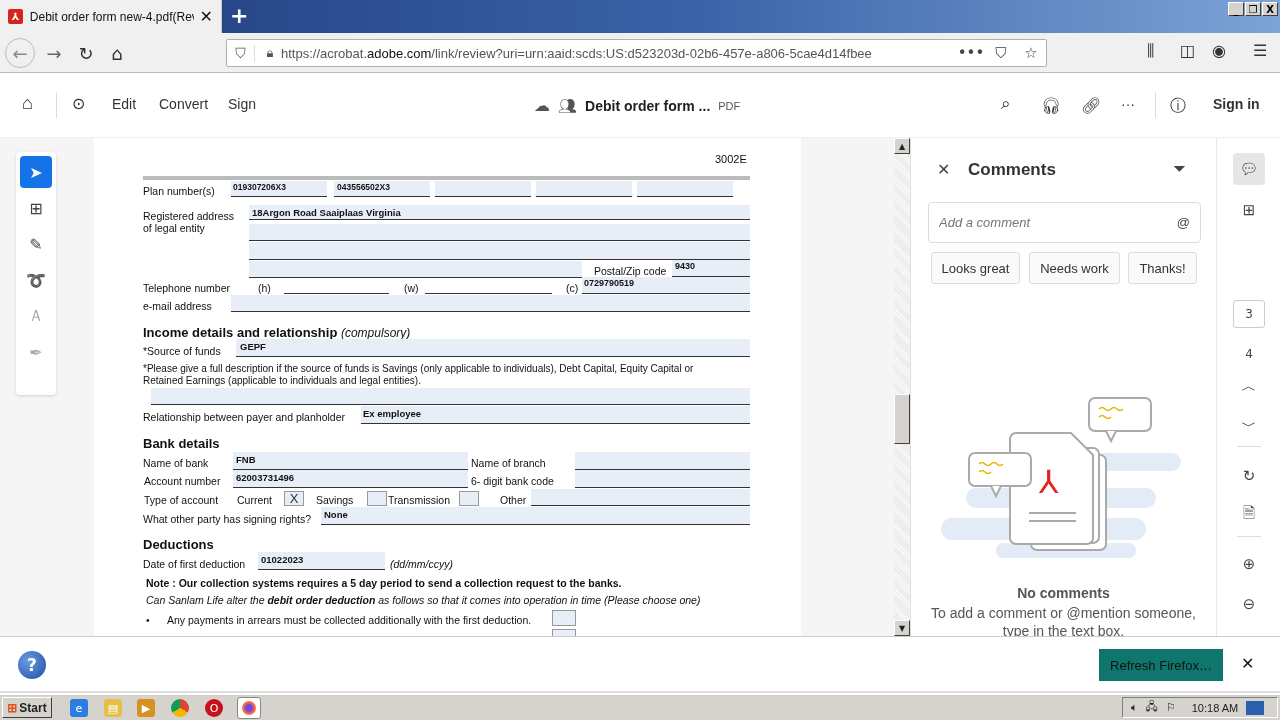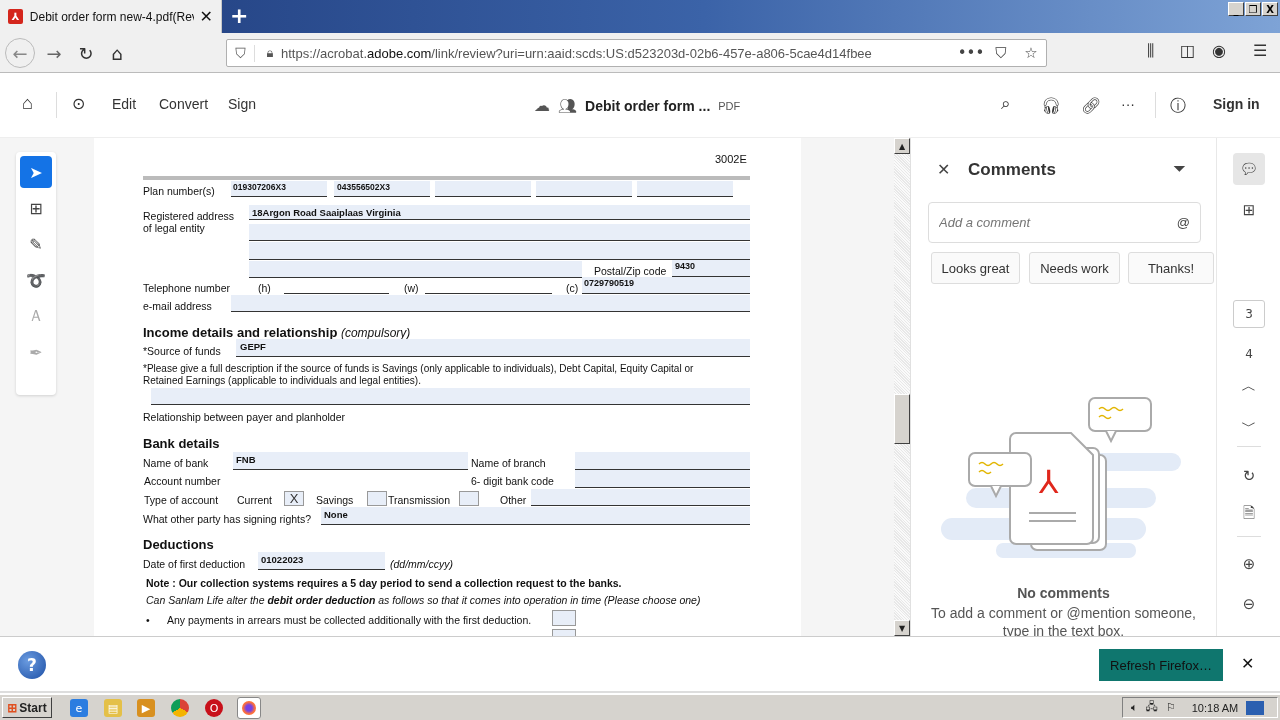--- a/index.html
+++ b/index.html
@@ -193,29 +193,35 @@
 
     <span class="hdr" style="left:49px;top:187px"><span>Income details and relationship</span> <i style="font-weight:normal;font-size:12px">(compulsory)</i></span>
     <span class="pl" style="left:49px;top:207px">*Source of funds</span>
     <div class="fld" style="left:142px;top:201px;width:514px;height:18px">
         <span class="fv" style="left:4px;top:2px">GEPF</span>
       </div>
     <span class="pl" style="left:49px;top:225px;font-size:10px">*Please give a full description if the source of funds is Savings (only applicable to individuals), Debt Capital, Equity Capital or</span>
     <span class="pl" style="left:49px;top:237px;font-size:10px">Retained Earnings (applicable to individuals and legal entities).</span>
     <div class="fld" style="left:57px;top:250px;width:599px;height:17px"></div>
     <span class="pl" style="left:49px;top:273px">Relationship between payer and planholder</span>
+    <div class="fld" style="left:267px;top:268px;width:389px;height:18px">
+        <span class="fv" style="left:2px;top:2px">Ex employee</span>
+      </div>
 
     <span class="hdr" style="left:49px;top:298px">Bank details</span>
     <span class="pl" style="left:49px;top:319px">Name of bank</span>
     <div class="fld" style="left:139px;top:314px;width:235px;height:18px">
         <span class="fv" style="left:3px;top:2px">FNB</span>
       </div>
     <span class="pl" style="left:377px;top:319px">Name of branch</span>
     <div class="fld" style="left:481px;top:314px;width:175px;height:18px"></div>
     <span class="pl" style="left:50px;top:337px">Account number</span>
+    <div class="fld" style="left:139px;top:332px;width:235px;height:18px">
+        <span class="fv" style="left:3px;top:2px">62003731496</span>
+      </div>
     <span class="pl" style="left:377px;top:337px">6- digit bank code</span>
     <div class="fld" style="left:481px;top:332px;width:175px;height:18px"></div>
 
     <span class="pl" style="left:50px;top:356px">Type of account</span>
     <span class="pl" style="left:143px;top:356px">Current</span>
     <div class="cb" style="left:190px;top:353px">X</div>
     <span class="pl" style="left:222px;top:356px">Savings</span>
     <div class="cb" style="left:273px;top:353px"></div>
     <span class="pl" style="left:294px;top:356px">Transmission</span>
     <div class="cb" style="left:365px;top:353px"></div>
@@ -251,21 +257,21 @@
 <div id="comments">
   <span class="close">✕</span>
   <span class="title">Comments</span>
   <span class="filter">⏷</span>
   <div id="cinput">
     <input placeholder="Add a comment" style="">
     <span class="at">@</span>
   </div>
   <div class="chip" style="left:20px;width:89px">Looks great</div>
   <div class="chip" style="left:118px;width:91px">Needs work</div>
-  <div class="chip" style="left:217px;width:86px">Thanks!</div>
+  <div class="chip" style="left:217px;width:69px">Thanks!</div>
   <svg style="position:absolute;left:25px;top:255px" width="250" height="170">
     <rect x="50" y="60" width="195" height="18" rx="9" fill="#e3ebf7"></rect>
     <rect x="30" y="95" width="190" height="20" rx="10" fill="#e3ebf7"></rect>
     <rect x="5" y="125" width="205" height="22" rx="11" fill="#e3ebf7"></rect>
     <rect x="60" y="150" width="140" height="15" rx="7" fill="#e3ebf7"></rect>
     <rect x="95" y="62" width="75" height="95" rx="6" fill="#fff" stroke="#aaa" stroke-width="2"></rect>
     <rect x="88" y="55" width="75" height="95" rx="6" fill="#fff" stroke="#aaa" stroke-width="2"></rect>
     <path d="M80 40 h55 l22 22 v83 a6 6 0 0 1 -6 6 h-71 a6 6 0 0 1 -6 -6 v-99 a6 6 0 0 1 6 -6z" fill="#fff" stroke="#aaa" stroke-width="2"></path>
     <text x="103" y="100" font-size="32" fill="#e0271c" font-family="DejaVu Sans, sans-serif">⅄</text>
     <line x1="93" y1="120" x2="140" y2="120" stroke="#aaa" stroke-width="2"></line>

